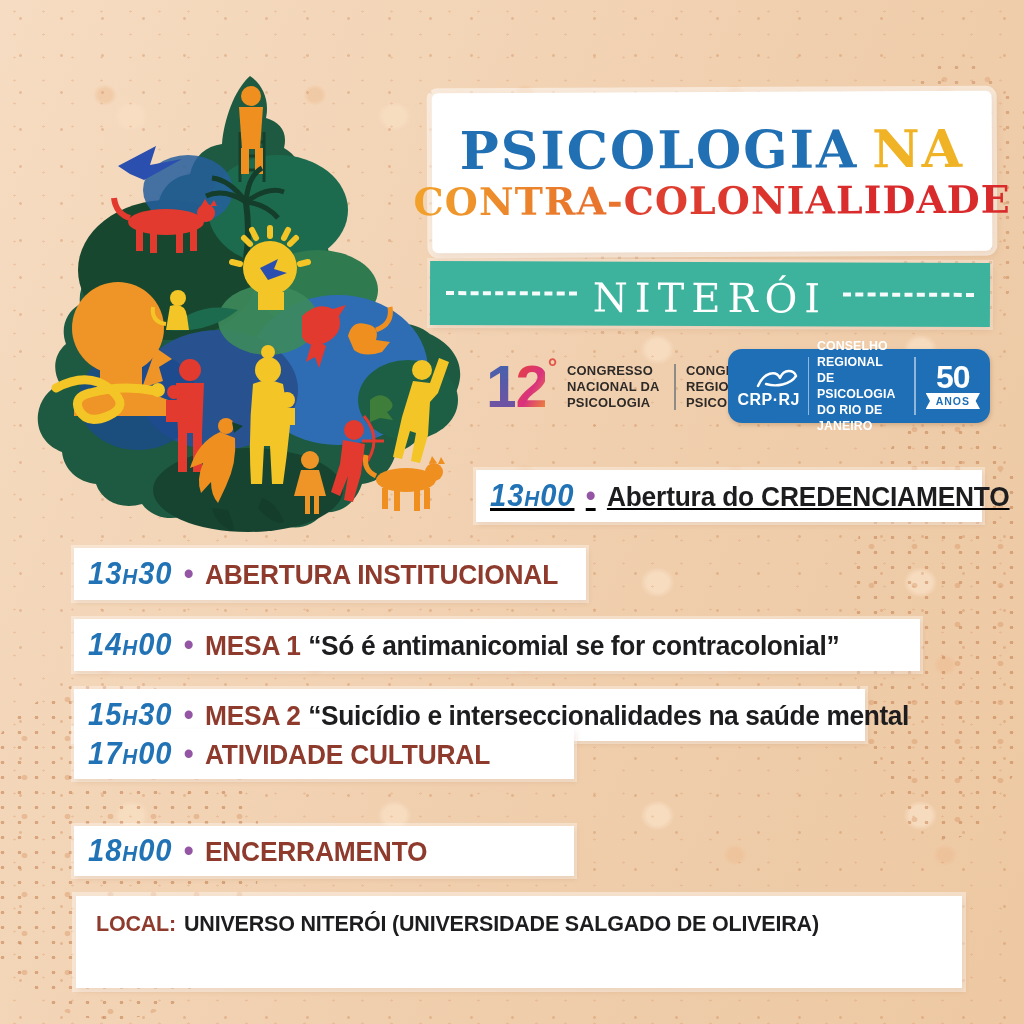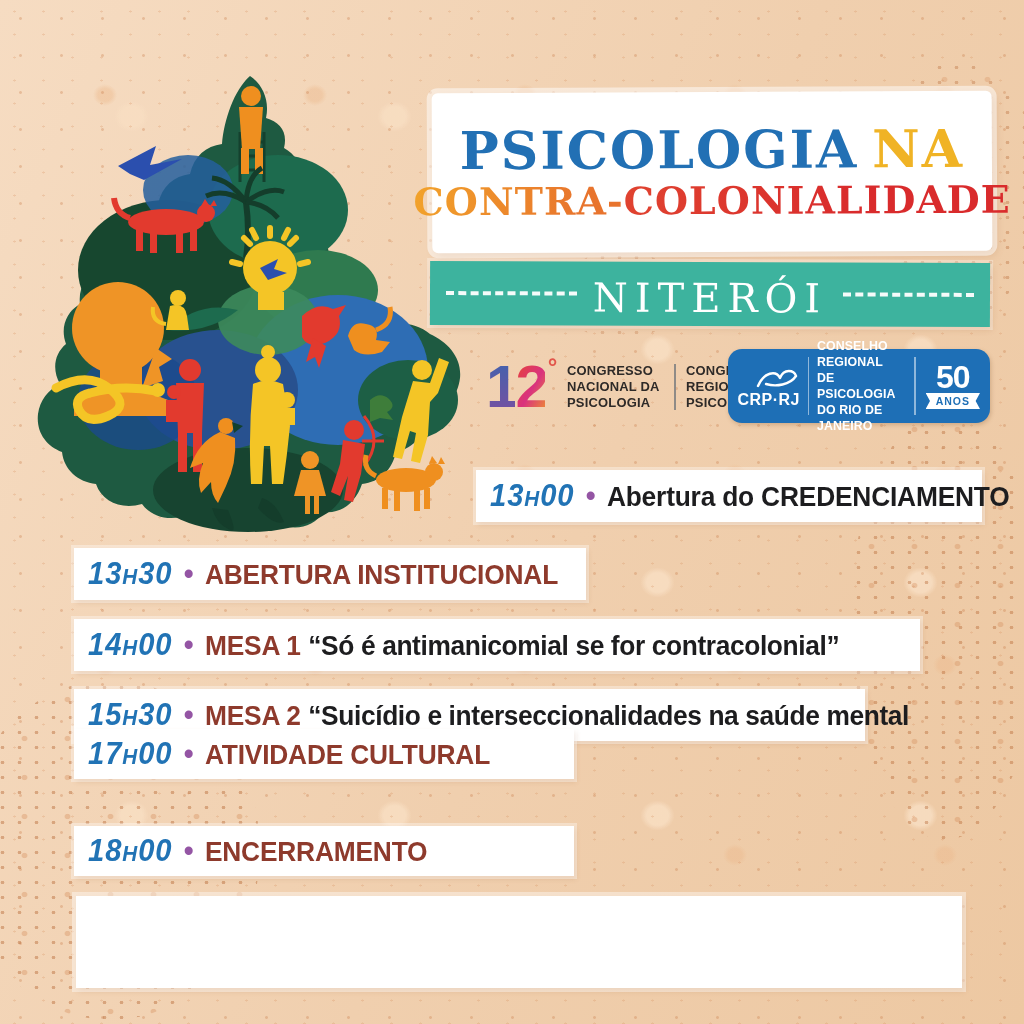--- a/index.html
+++ b/index.html
@@ -80,21 +80,21 @@
 
   
   .srow{position:absolute;background:#fff;display:flex;align-items:center;padding-left:14px;box-sizing:border-box;
     box-shadow:0 0 0 3px rgba(255,255,255,.35),2px 3px 5px rgba(160,100,60,.18);}
   .srow-content{display:flex;align-items:baseline;transform:scaleX(.94);transform-origin:left center;white-space:nowrap;}
   .time{color:#2173b5;font-weight:700;font-style:italic;font-size:31px;font-variant:small-caps;letter-spacing:1px;}
   .bullet{color:#9455a4;font-size:30px;margin:0 12px;font-weight:700;}
   .rtitle{color:#8e3a2c;font-weight:700;font-size:28px;letter-spacing:-.2px;}
   .rtitle[data-variant="dark"]{color:#1d1d1f;}
   .rquote{color:#1d1d1f;font-weight:700;font-size:28px;margin-left:8px;letter-spacing:-.4px;}
-  .srow-1{left:476px;top:470px;width:506px;height:52px;}
+  .srow-1{left:476px;top:470px;width:506px;height:52px;text-decoration:underline;}
   .srow-2{left:74px;top:548px;width:512px;height:52px;}
   .srow-3{left:74px;top:619px;width:846px;height:52px;}
   .srow-4{left:74px;top:689px;width:791px;height:52px;}
   .srow-5{left:74px;top:729px;width:500px;height:50px;}
   .srow-6{left:74px;top:826px;width:500px;height:50px;}
 
   
   .local-box{position:absolute;left:76px;top:896px;width:886px;height:92px;background:#fff;
     box-sizing:border-box;padding:16px 20px 0 20px;
     box-shadow:0 0 0 4px rgba(255,255,255,.4),2px 3px 6px rgba(160,100,60,.2);}
@@ -366,15 +366,18 @@
   <div class="srow srow-6">
     <div class="srow-content">
       <span class="time">18h00</span>
       <span class="bullet">•</span>
       <span class="rtitle" data-variant="maroon">ENCERRAMENTO</span>
       <span class="rquote"></span>
     </div>
   </div>
 
   <div class="local-box">
+    <div class="local-line1">
+      <span class="local-label">LOCAL:</span><span>UNIVERSO NITERÓI (UNIVERSIDADE SALGADO DE OLIVEIRA)</span>
+    </div>
   </div>
 
 </div>
 
 </body></html>

